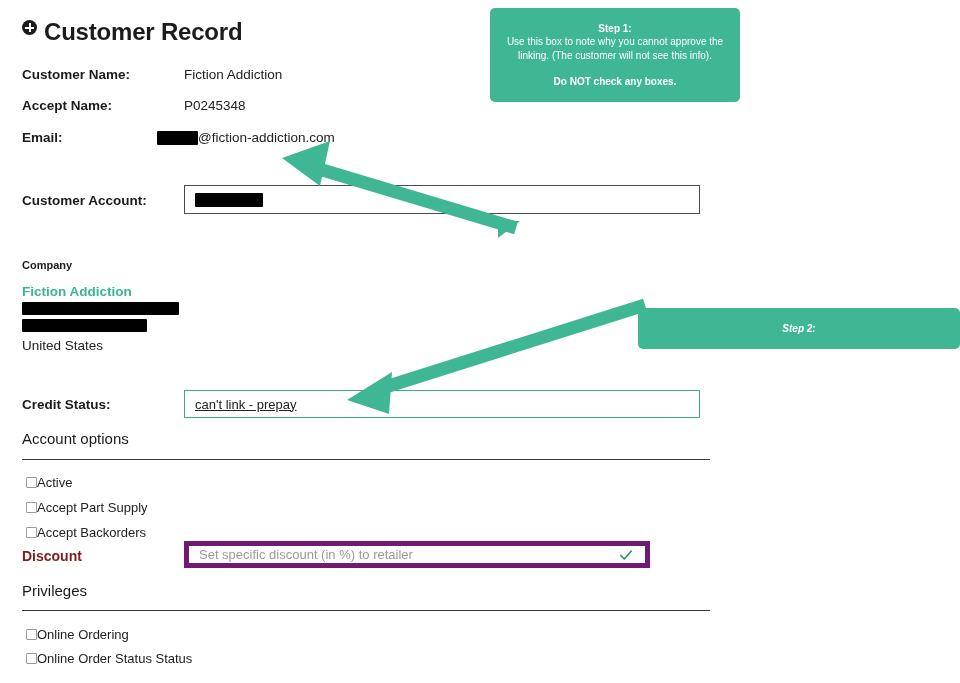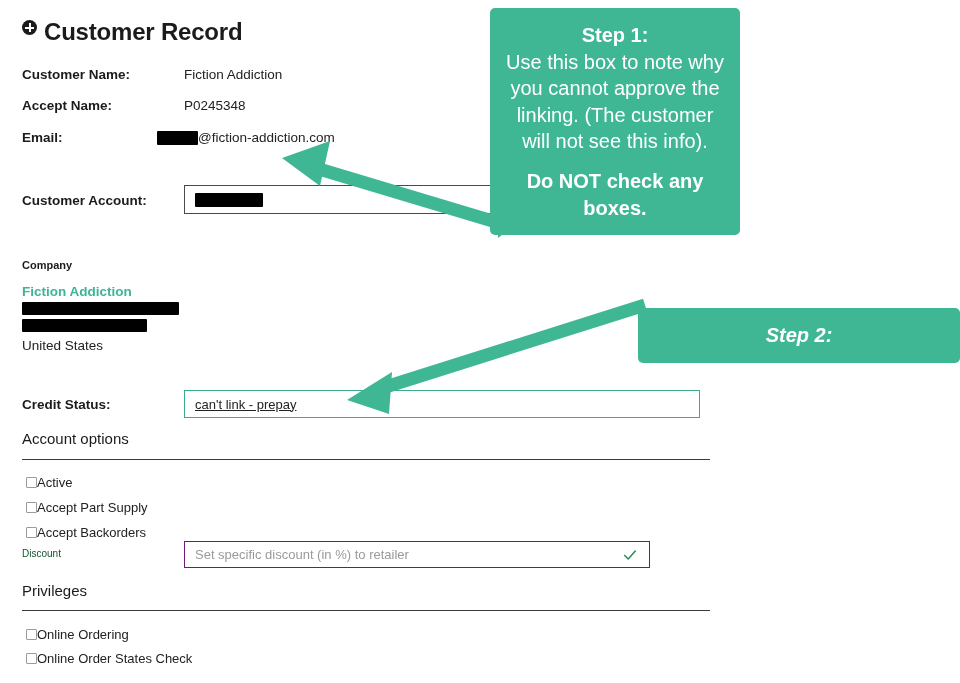--- a/index.html
+++ b/index.html
@@ -81,21 +81,21 @@
     box-sizing: border-box;
     background: #ffffff;
     font-size: 13px;
     color: #222222;
     display: flex;
     align-items: center;
     padding: 0 10px;
   }
   .input-dark   { border: 1px solid #4a4a4a; }
   .input-teal   { border: 1px solid #3bab8c; }
-  .input-gray   { border: 1px solid #701a75; }
+  .input-gray   { border: 5px solid #701a75; }
 
   .placeholder { color: #9a9a9a; }
 
   .check-mark {
     position: absolute;
     right: 12px;
     top: 50%;
     transform: translateY(-50%);
     width: 14px;
     height: 14px;
@@ -148,34 +148,34 @@
     height: 11px;
     box-sizing: border-box;
     border: 1px solid #9b9b9b;
     background: #ffffff;
     border-radius: 1px;
     flex: none;
   }
 
   .discount-label {
     position: absolute;
-    font-size: 10px;
-    font-weight: normal;
-    color: #14532d;
+    font-size: 14px;
+    font-weight: bold;
+    color: #7f1d1d;
   }
 
   
   .callout {
     position: absolute;
     background: #3fb795;
     color: #ffffff;
     border-radius: 5px;
     box-sizing: border-box;
     text-align: center;
-    font-size: 20px;
+    font-size: 10px;
     line-height: 1.33;
     padding: 14px 12px;
     z-index: 30;
   }
   .callout b { font-weight: bold; }
   .callout .spacer { display: block; height: 13px; }
 
   .callout-tail {
     position: absolute;
     width: 0; height: 0;
@@ -252,21 +252,21 @@
 
 <div class="section-heading" style="left:22px; top:582px;">Privileges</div>
 <div class="rule" style="left:22px; top:610px; width:688px;"></div>
 
 <div class="cb-row" style="left:26px; top:627px;">
   <span class="cb-box"></span>
   <span>Online Ordering</span>
 </div>
 <div class="cb-row" style="left:26px; top:651px;">
   <span class="cb-box"></span>
-  <span>Online Order States Check</span>
+  <span>Online Order Status Status</span>
 </div>
 
 <svg class="arrows" viewBox="0 0 960 683">
 
   <g>
     <path d="M516,228 L309,166" fill="none" stroke="#3fb795" stroke-width="13" stroke-linecap="butt"></path>
     <path d="M282,158 L330,141 L320,186 Z" fill="#3fb795"></path>
   </g>
 
   <g>

